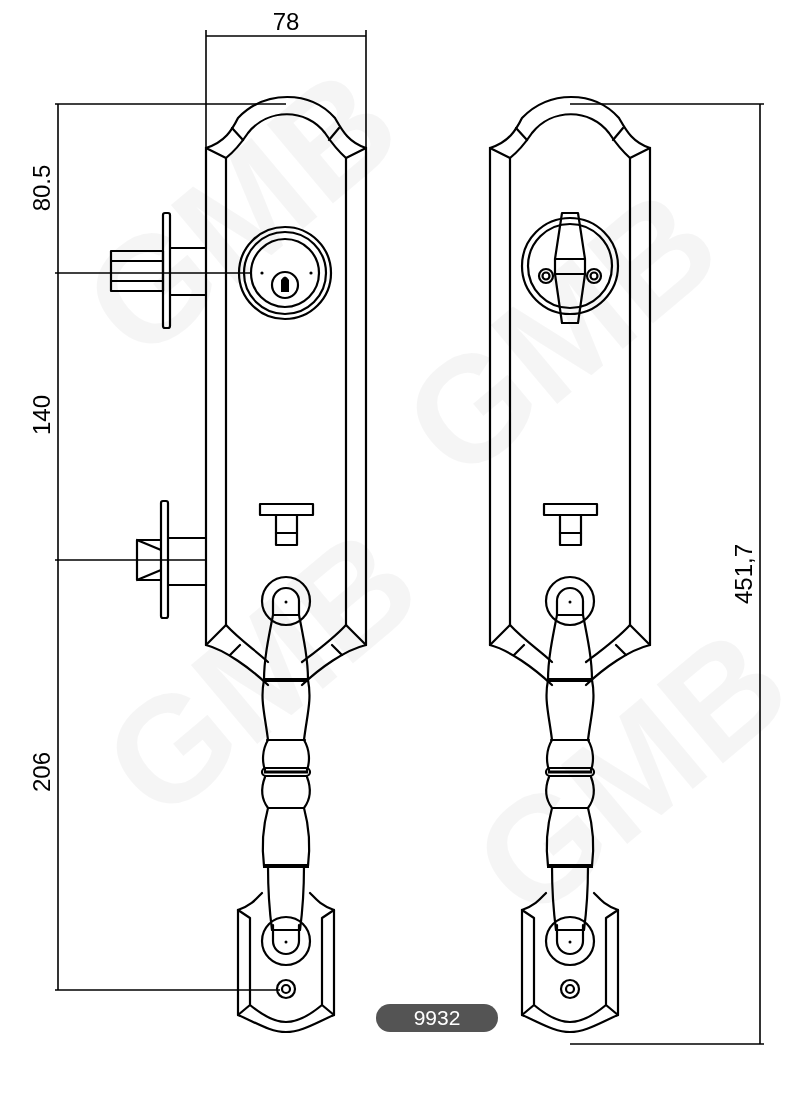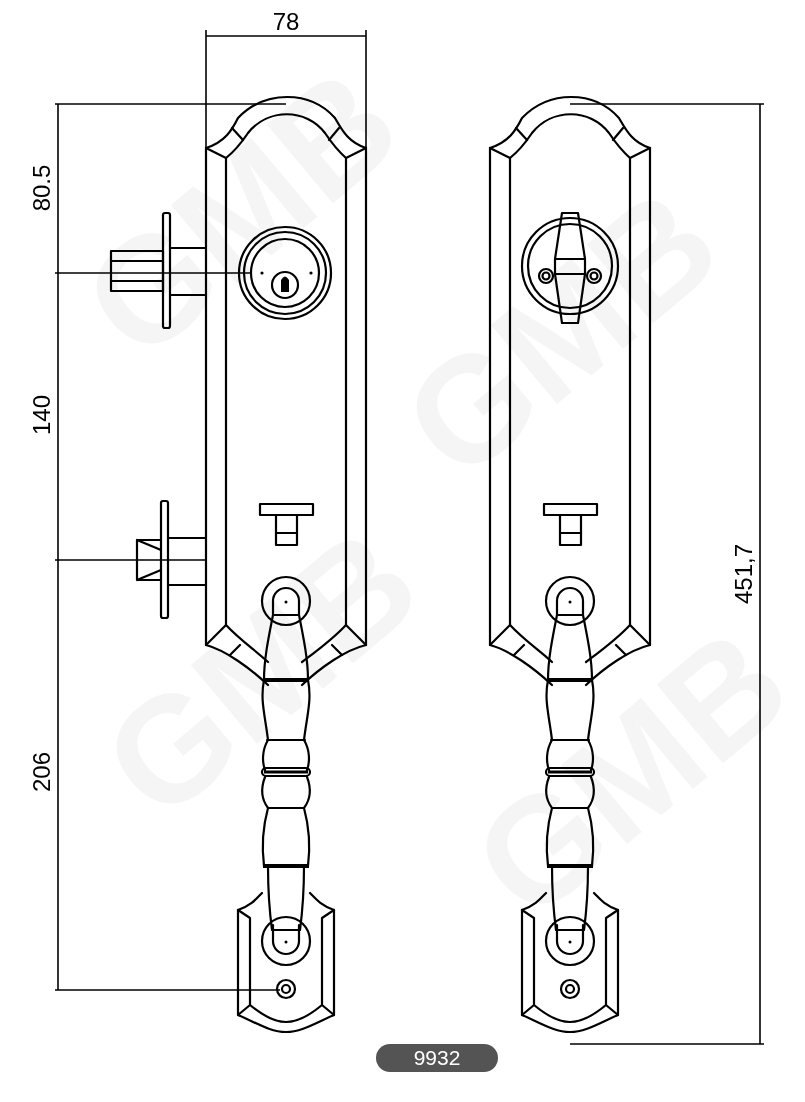--- a/index.html
+++ b/index.html
@@ -2,21 +2,21 @@
 <html><head>
 <meta charset="utf-8">
 <style>
   html, body { margin:0; padding:0; background:#ffffff; }
   body { width:805px; height:1102px; position:relative; overflow:hidden; font-family:"Liberation Sans", sans-serif; }
   svg { position:absolute; left:0; top:0; }
   .ln { fill:none; stroke:#000; stroke-width:2.2; stroke-linejoin:round; stroke-linecap:round; }
   .thin { fill:none; stroke:#000; stroke-width:1.6; }
   .wm { fill:#000; opacity:0.035; font-family:"Liberation Sans", sans-serif; font-weight:bold; }
   .dimtxt { font-family:"Liberation Sans", sans-serif; font-size:24px; fill:#000; }
-  .badge { position:absolute; left:376px; top:1044px; width:122px; height:28px; border-radius:14px; background:#545454; color:#fff; font-size:21px; text-align:center; line-height:28px; font-family:"Liberation Sans", sans-serif; }
+  .badge { position:absolute; left:376px; top:1004px; width:122px; height:28px; border-radius:14px; background:#545454; color:#fff; font-size:21px; text-align:center; line-height:28px; font-family:"Liberation Sans", sans-serif; }
 </style>
 </head>
 <body>
 
 <svg width="805" height="1102" viewBox="0 0 805 1102">
 
   <g>
     <text class="wm" x="80" y="300" font-size="150" transform="rotate(-40 200 250)">GMB</text>
     <text class="wm" x="400" y="420" font-size="150" transform="rotate(-40 520 370)">GMB</text>
     <text class="wm" x="100" y="760" font-size="150" transform="rotate(-40 220 710)">GMB</text>

